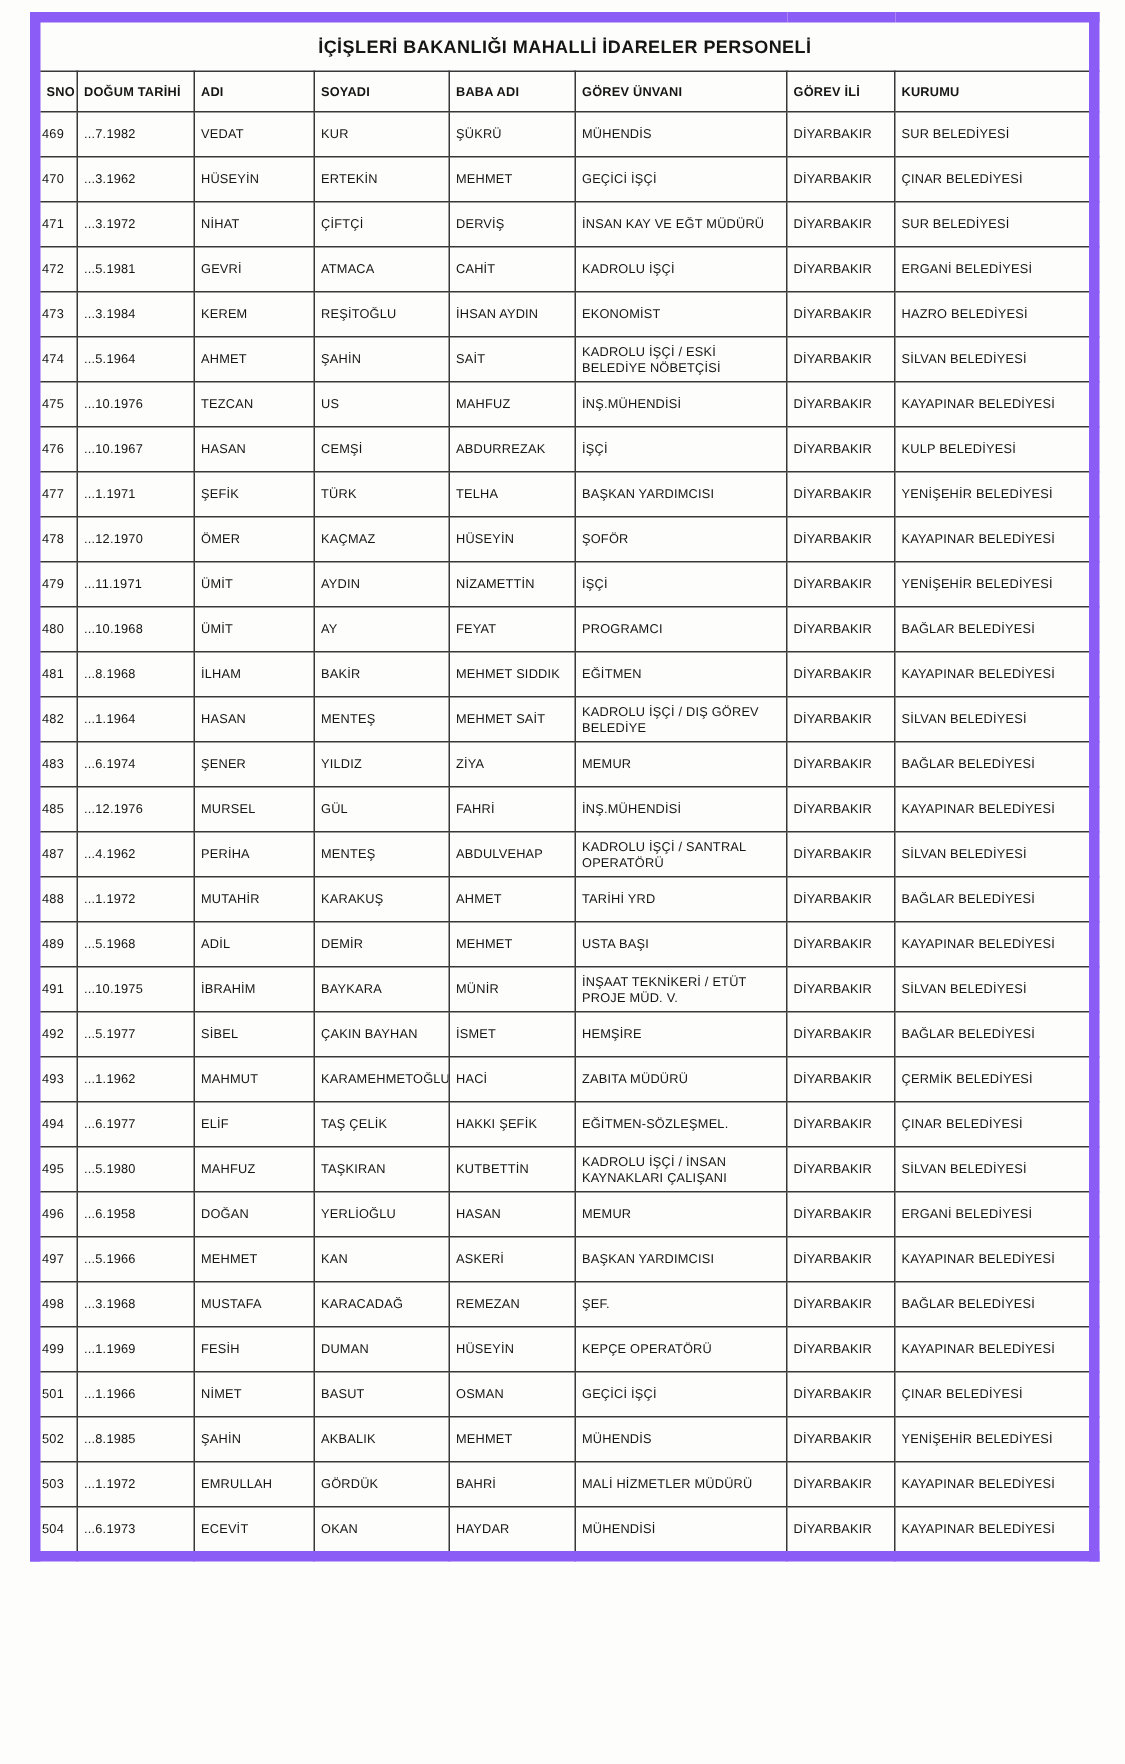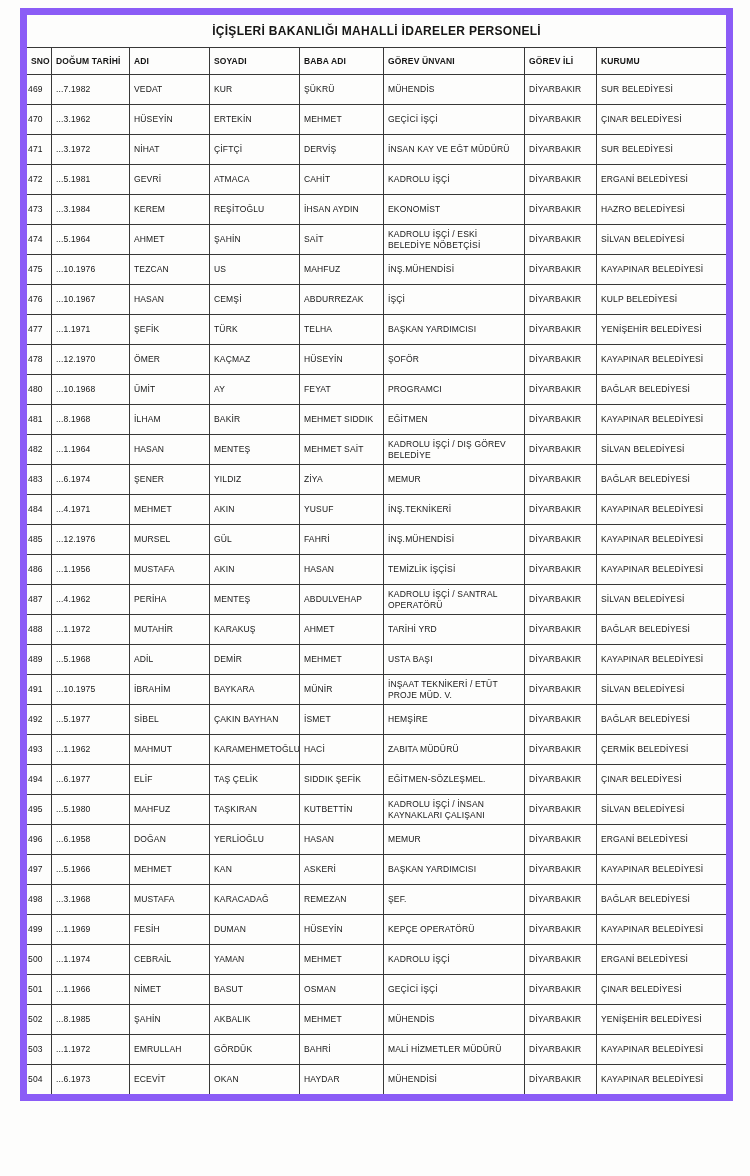--- a/index.html
+++ b/index.html
@@ -183,20 +183,30 @@
           <td class="c-sno">478</td>
           <td>...12.1970</td>
           <td>ÖMER</td>
           <td>KAÇMAZ</td>
           <td>HÜSEYİN</td>
           <td>ŞOFÖR</td>
           <td>DİYARBAKIR</td>
           <td>KAYAPINAR BELEDİYESİ</td>
         </tr>
         <tr>
+          <td class="c-sno">479</td>
+          <td>...11.1971</td>
+          <td>ÜMİT</td>
+          <td>AYDIN</td>
+          <td>NİZAMETTİN</td>
+          <td>İŞÇİ</td>
+          <td>DİYARBAKIR</td>
+          <td>YENİŞEHİR BELEDİYESİ</td>
+        </tr>
+        <tr>
           <td class="c-sno">480</td>
           <td>...10.1968</td>
           <td>ÜMİT</td>
           <td>AY</td>
           <td>FEYAT</td>
           <td>PROGRAMCI</td>
           <td>DİYARBAKIR</td>
           <td>BAĞLAR BELEDİYESİ</td>
         </tr>
         <tr>
@@ -223,50 +233,30 @@
           <td class="c-sno">483</td>
           <td>...6.1974</td>
           <td>ŞENER</td>
           <td>YILDIZ</td>
           <td>ZİYA</td>
           <td>MEMUR</td>
           <td>DİYARBAKIR</td>
           <td>BAĞLAR BELEDİYESİ</td>
         </tr>
         <tr>
-          <td class="c-sno">484</td>
-          <td>...4.1971</td>
-          <td>MEHMET</td>
-          <td>AKIN</td>
-          <td>YUSUF</td>
-          <td>İNŞ.TEKNİKERİ</td>
-          <td>DİYARBAKIR</td>
-          <td>KAYAPINAR BELEDİYESİ</td>
-        </tr>
-        <tr>
           <td class="c-sno">485</td>
           <td>...12.1976</td>
           <td>MURSEL</td>
           <td>GÜL</td>
           <td>FAHRİ</td>
           <td>İNŞ.MÜHENDİSİ</td>
           <td>DİYARBAKIR</td>
           <td>KAYAPINAR BELEDİYESİ</td>
         </tr>
         <tr>
-          <td class="c-sno">486</td>
-          <td>...1.1956</td>
-          <td>MUSTAFA</td>
-          <td>AKIN</td>
-          <td>HASAN</td>
-          <td>TEMİZLİK İŞÇİSİ</td>
-          <td>DİYARBAKIR</td>
-          <td>KAYAPINAR BELEDİYESİ</td>
-        </tr>
-        <tr>
           <td class="c-sno">487</td>
           <td>...4.1962</td>
           <td>PERİHA</td>
           <td>MENTEŞ</td>
           <td>ABDULVEHAP</td>
           <td>KADROLU İŞÇİ / SANTRAL OPERATÖRÜ</td>
           <td>DİYARBAKIR</td>
           <td>SİLVAN BELEDİYESİ</td>
         </tr>
         <tr>
@@ -317,21 +307,21 @@
           <td>HACİ</td>
           <td>ZABITA MÜDÜRÜ</td>
           <td>DİYARBAKIR</td>
           <td>ÇERMİK BELEDİYESİ</td>
         </tr>
         <tr>
           <td class="c-sno">494</td>
           <td>...6.1977</td>
           <td>ELİF</td>
           <td>TAŞ ÇELİK</td>
-          <td>SIDDIK ŞEFİK</td>
+          <td>HAKKI ŞEFİK</td>
           <td>EĞİTMEN-SÖZLEŞMEL.</td>
           <td>DİYARBAKIR</td>
           <td>ÇINAR BELEDİYESİ</td>
         </tr>
         <tr>
           <td class="c-sno">495</td>
           <td>...5.1980</td>
           <td>MAHFUZ</td>
           <td>TAŞKIRAN</td>
           <td>KUTBETTİN</td>
@@ -373,30 +363,20 @@
           <td class="c-sno">499</td>
           <td>...1.1969</td>
           <td>FESİH</td>
           <td>DUMAN</td>
           <td>HÜSEYİN</td>
           <td>KEPÇE OPERATÖRÜ</td>
           <td>DİYARBAKIR</td>
           <td>KAYAPINAR BELEDİYESİ</td>
         </tr>
         <tr>
-          <td class="c-sno">500</td>
-          <td>...1.1974</td>
-          <td>CEBRAİL</td>
-          <td>YAMAN</td>
-          <td>MEHMET</td>
-          <td>KADROLU İŞÇİ</td>
-          <td>DİYARBAKIR</td>
-          <td>ERGANİ BELEDİYESİ</td>
-        </tr>
-        <tr>
           <td class="c-sno">501</td>
           <td>...1.1966</td>
           <td>NİMET</td>
           <td>BASUT</td>
           <td>OSMAN</td>
           <td>GEÇİCİ İŞÇİ</td>
           <td>DİYARBAKIR</td>
           <td>ÇINAR BELEDİYESİ</td>
         </tr>
         <tr>

